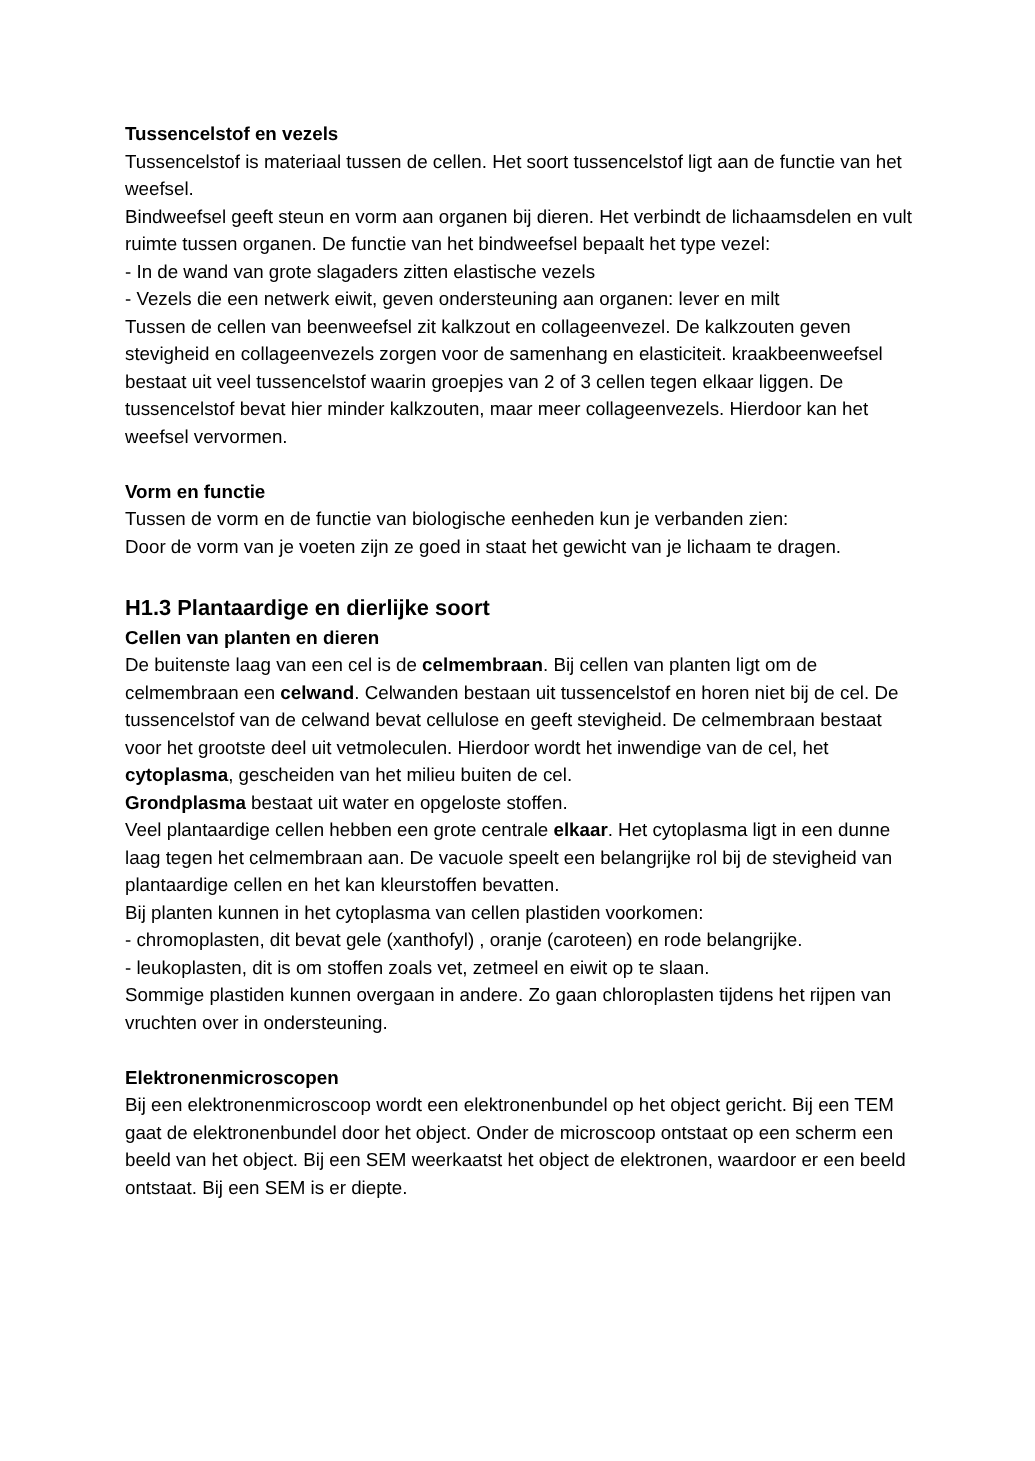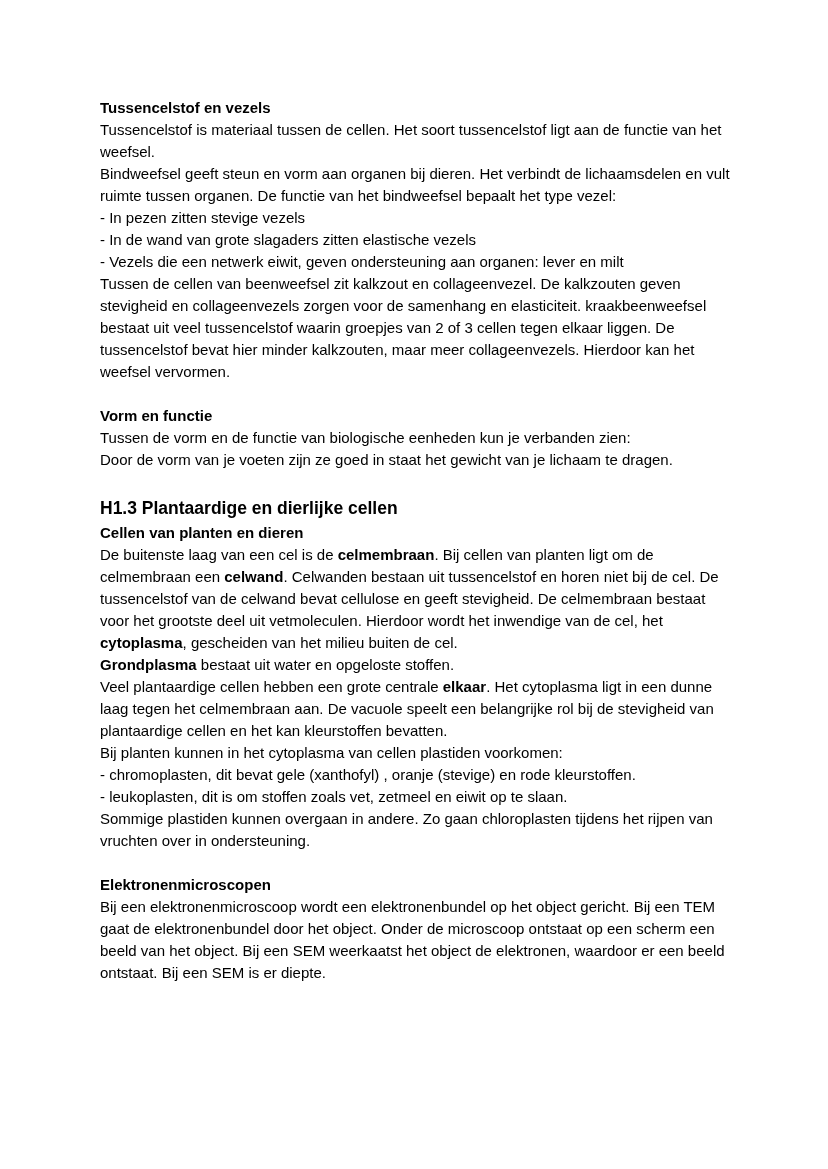--- a/index.html
+++ b/index.html
@@ -44,35 +44,34 @@
   }
 </style>
 </head>
 <body>
 
 <div class="page">
   <div class="content">
       <div class="block heading">Tussencelstof en vezels</div>
       <div class="block paragraph"><span>Tussencelstof is materiaal tussen de cellen. Het soort tussencelstof ligt aan de functie van het weefsel.</span></div>
       <div class="block paragraph"><span>Bindweefsel geeft steun en vorm aan organen bij dieren. Het verbindt de lichaamsdelen en vult ruimte tussen organen. De functie van het bindweefsel bepaalt het type vezel:</span></div>
-      <div class="block list-line"><span>- In pezen zitten stevige vezels</span></div>
       <div class="block list-line"><span>- In de wand van grote slagaders zitten elastische vezels</span></div>
       <div class="block list-line"><span>- Vezels die een netwerk eiwit, geven ondersteuning aan organen: lever en milt</span></div>
       <div class="block paragraph"><span>Tussen de cellen van beenweefsel zit kalkzout en collageenvezel. De kalkzouten geven stevigheid en collageenvezels zorgen voor de samenhang en elasticiteit. kraakbeenweefsel bestaat uit veel tussencelstof waarin groepjes van 2 of 3 cellen tegen elkaar liggen. De tussencelstof bevat hier minder kalkzouten, maar meer collageenvezels. Hierdoor kan het weefsel vervormen.</span></div>
       <div class="block empty">&nbsp;</div>
       <div class="block heading">Vorm en functie</div>
       <div class="block paragraph"><span>Tussen de vorm en de functie van biologische eenheden kun je verbanden zien:</span></div>
       <div class="block paragraph"><span>Door de vorm van je voeten zijn ze goed in staat het gewicht van je lichaam te dragen.</span></div>
       <div class="block empty">&nbsp;</div>
-      <div class="block section-heading">H1.3 Plantaardige en dierlijke cellen</div>
+      <div class="block section-heading">H1.3 Plantaardige en dierlijke soort</div>
       <div class="block heading">Cellen van planten en dieren</div>
       <div class="block paragraph"><span>De buitenste laag van een cel is de </span><span class="bold">celmembraan</span><span>. Bij cellen van planten ligt om de celmembraan een </span><span class="bold">celwand</span><span>. Celwanden bestaan uit tussencelstof en horen niet bij de cel. De tussencelstof van de celwand bevat cellulose en geeft stevigheid. De celmembraan bestaat voor het grootste deel uit vetmoleculen. Hierdoor wordt het inwendige van de cel, het </span><span class="bold">cytoplasma</span><span>, gescheiden van het milieu buiten de cel.</span></div>
       <div class="block paragraph"><span class="bold">Grondplasma</span><span> bestaat uit water en opgeloste stoffen.</span></div>
       <div class="block paragraph"><span>Veel plantaardige cellen hebben een grote centrale </span><span class="bold">elkaar</span><span>. Het cytoplasma ligt in een dunne laag tegen het celmembraan aan. De vacuole speelt een belangrijke rol bij de stevigheid van plantaardige cellen en het kan kleurstoffen bevatten.</span></div>
       <div class="block paragraph"><span>Bij planten kunnen in het cytoplasma van cellen plastiden voorkomen:</span></div>
-      <div class="block list-line"><span>- chromoplasten, dit bevat gele (xanthofyl) , oranje (stevige) en rode kleurstoffen.</span></div>
+      <div class="block list-line"><span>- chromoplasten, dit bevat gele (xanthofyl) , oranje (caroteen) en rode belangrijke.</span></div>
       <div class="block list-line"><span>- leukoplasten, dit is om stoffen zoals vet, zetmeel en eiwit op te slaan.</span></div>
       <div class="block paragraph"><span>Sommige plastiden kunnen overgaan in andere. Zo gaan chloroplasten tijdens het rijpen van vruchten over in ondersteuning.</span></div>
       <div class="block empty">&nbsp;</div>
       <div class="block heading">Elektronenmicroscopen</div>
       <div class="block paragraph"><span>Bij een elektronenmicroscoop wordt een elektronenbundel op het object gericht. Bij een TEM gaat de elektronenbundel door het object. Onder de microscoop ontstaat op een scherm een beeld van het object. Bij een SEM weerkaatst het object de elektronen, waardoor er een beeld ontstaat. Bij een SEM is er diepte.</span></div>
     </div>
 </div>
 
 </body></html>

